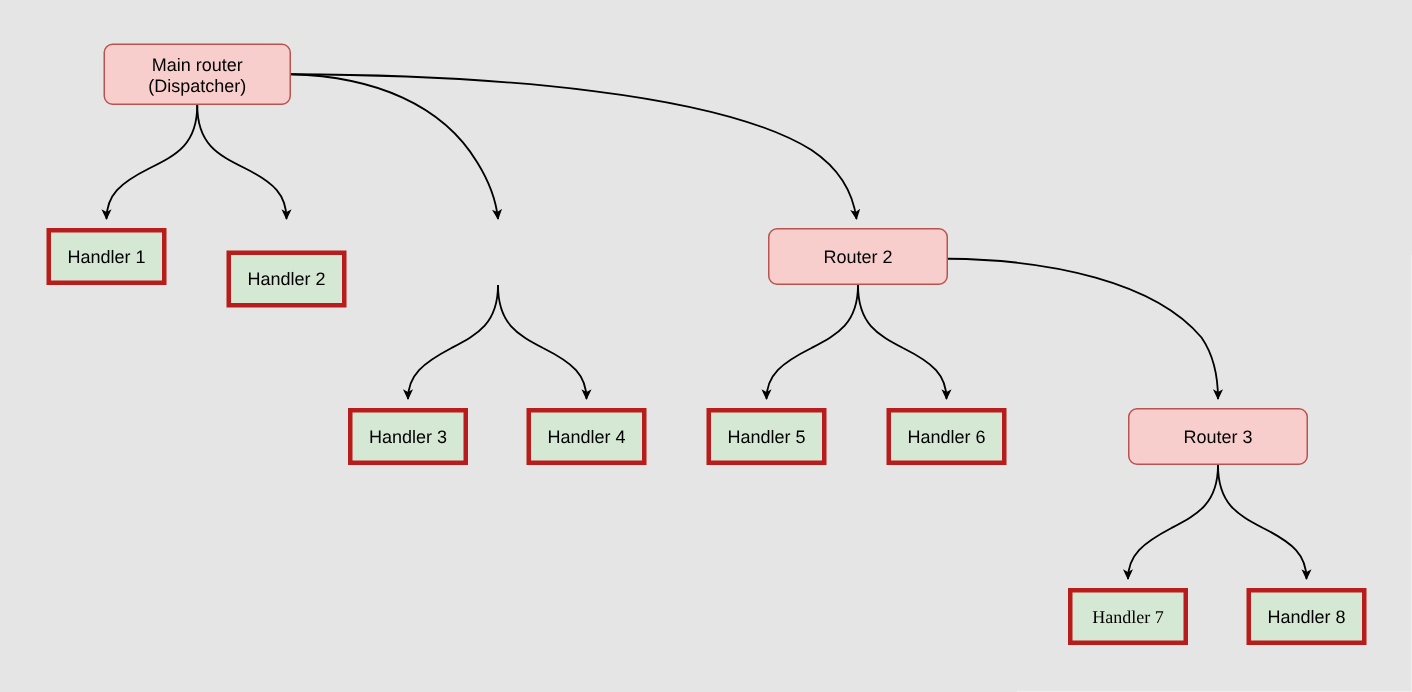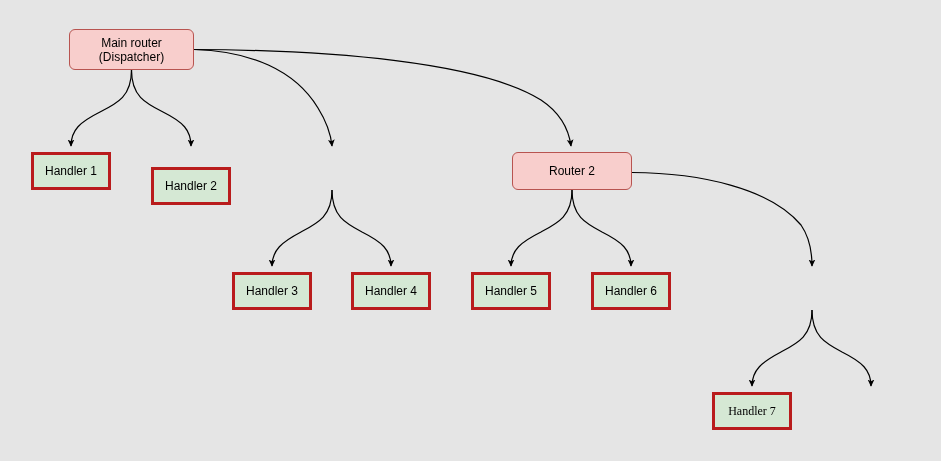--- a/index.html
+++ b/index.html
@@ -111,19 +111,25 @@
   </div>
 
   <div class="node handler" style="left:471px; top:272px; width:80px; height:38px;">
     <span class="node-label">Handler 5</span>
   </div>
 
   <div class="node handler" style="left:591px; top:272px; width:80px; height:38px;">
     <span class="node-label">Handler 6</span>
   </div>
 
+  <div class="node router" style="left:752px; top:272px; width:120px; height:38px;">
+    <span class="node-label">Router 3</span>
+  </div>
 
   <div class="node handler" style="left:712px; top:392px; width:80px; height:38px;font-family:Liberation Serif, serif;">
     <span class="node-label">Handler 7</span>
   </div>
 
+  <div class="node handler" style="left:831px; top:392px; width:80px; height:38px;">
+    <span class="node-label">Handler 8</span>
+  </div>
 
 </div>
 
 </body></html>

